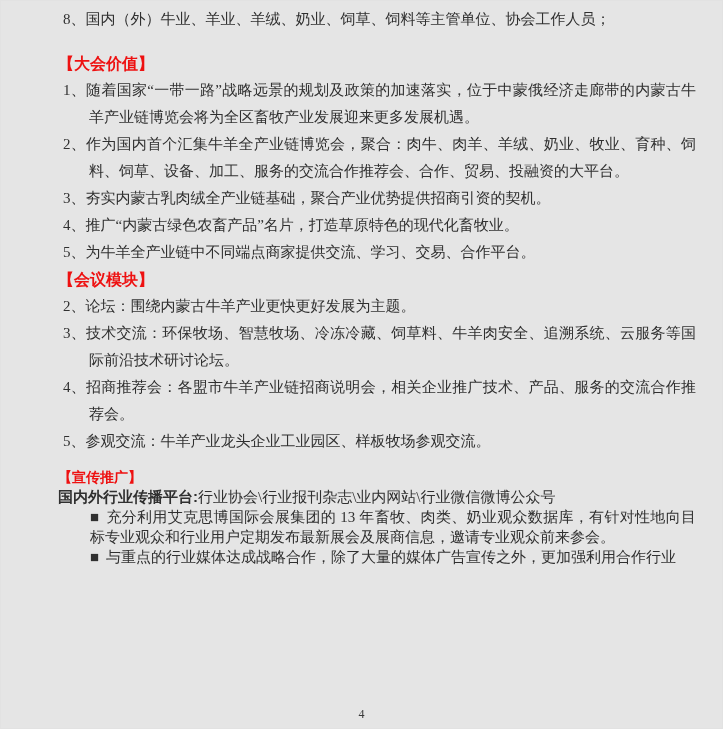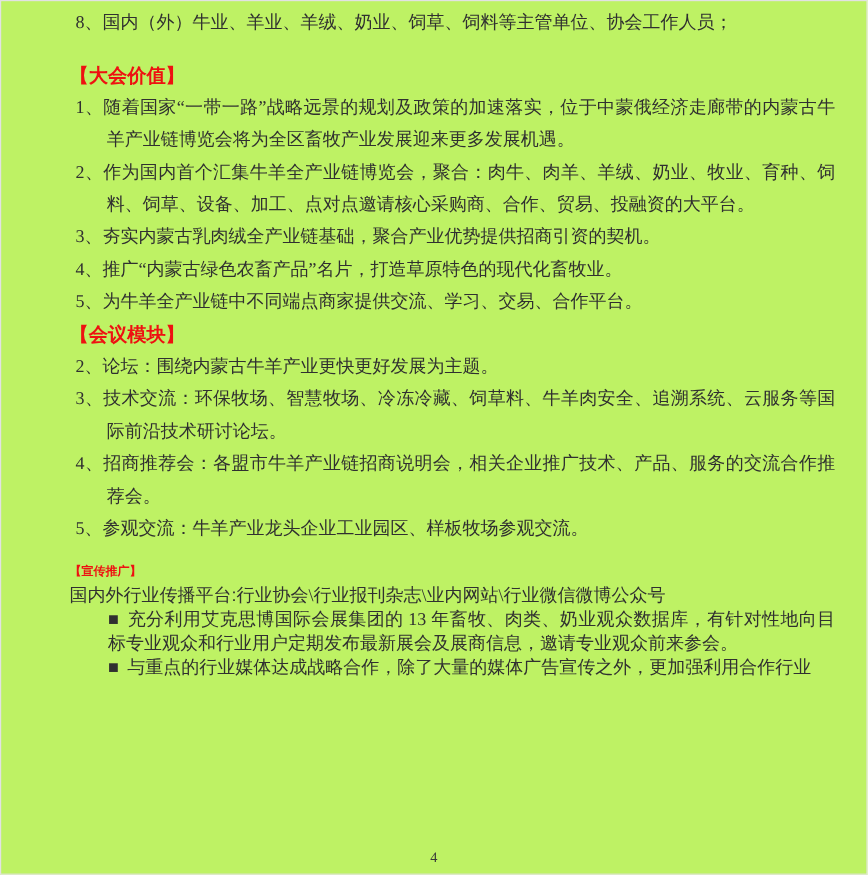--- a/index.html
+++ b/index.html
@@ -1,43 +1,43 @@
 <!DOCTYPE html>
 <html lang="zh"><head>
 <meta charset="utf-8">
 <style>
   :root{ --red:#ee1111; --ink:#303030; }
   html,body{margin:0;padding:0;background:#ffffff;}
   .page{
     width:723px;height:729px;box-sizing:border-box;position:relative;
-    background:#bef264;border:1px solid #e2e2e2;overflow:hidden;
+    background:#e5e5e5;border:1px solid #e2e2e2;overflow:hidden;
     font-family:"Liberation Serif","DejaVu Serif",serif;
     color:var(--ink);font-size:15px;
   }
   .content{padding:2px 26px 0 57px;}
   
   .num-item{
     margin-left:5px;padding-left:26px;text-indent:-26px;
     text-align:justify;line-height:27px;
   }
   .intro .num-item{line-height:33px;}
   .num-item .num{display:inline;}
   
   .sec-heading{
     color:var(--red);font-weight:bold;
     font-family:"Liberation Sans","DejaVu Sans",sans-serif;
     font-size:16px;line-height:27px;
   }
   .spacer-a{height:14px;}
   .spacer-b{height:12px;}
   
-  .promo .sec-heading{line-height:20px;font-size:10px;}
+  .promo .sec-heading{line-height:20px;font-size:14px;}
   .promo-lead{line-height:20px;}
   .promo-lead .label{
-    font-weight:normal;
+    font-weight:bold;
     font-family:"Liberation Sans","DejaVu Sans",sans-serif;
   }
   .bullet{line-height:20px;text-align:justify;margin-left:32px;}
   .bullet .marker{margin-right:7px;}
   .page-num{
     position:absolute;left:0;right:0;bottom:6px;
     text-align:center;font-size:12px;color:#3a3a3a;
   }
 </style>
 </head>
@@ -48,21 +48,21 @@
 
     <div class="intro">
         <div class="num-item"><span class="num">8、</span><span>国内（外）牛业、羊业、羊绒、奶业、饲草、饲料等主管单位、协会工作人员；</span></div>
       </div>
 
     <div class="spacer-a"></div>
 
     <div>
         <div class="sec-heading">【大会价值】</div>
         <div class="num-item"><span class="num">1、</span><span>随着国家“一带一路”战略远景的规划及政策的加速落实，位于中蒙俄经济走廊带的内蒙古牛羊产业链博览会将为全区畜牧产业发展迎来更多发展机遇。</span></div>
-        <div class="num-item"><span class="num">2、</span><span>作为国内首个汇集牛羊全产业链博览会，聚合：肉牛、肉羊、羊绒、奶业、牧业、育种、饲料、饲草、设备、加工、点对点邀请核心采购商、合作、贸易、投融资的大平台。</span></div>
+        <div class="num-item"><span class="num">2、</span><span>作为国内首个汇集牛羊全产业链博览会，聚合：肉牛、肉羊、羊绒、奶业、牧业、育种、饲料、饲草、设备、加工、服务的交流合作推荐会、合作、贸易、投融资的大平台。</span></div>
         <div class="num-item"><span class="num">3、</span><span>夯实内蒙古乳肉绒全产业链基础，聚合产业优势提供招商引资的契机。</span></div>
         <div class="num-item"><span class="num">4、</span><span>推广“内蒙古绿色农畜产品”名片，打造草原特色的现代化畜牧业。</span></div>
         <div class="num-item"><span class="num">5、</span><span>为牛羊全产业链中不同端点商家提供交流、学习、交易、合作平台。</span></div>
         <div class="sec-heading">【会议模块】</div>
         <div class="num-item"><span class="num">2、</span><span>论坛：围绕内蒙古牛羊产业更快更好发展为主题。</span></div>
         <div class="num-item"><span class="num">3、</span><span>技术交流：环保牧场、智慧牧场、冷冻冷藏、饲草料、牛羊肉安全、追溯系统、云服务等国际前沿技术研讨论坛。</span></div>
         <div class="num-item"><span class="num">4、</span><span>招商推荐会：各盟市牛羊产业链招商说明会，相关企业推广技术、产品、服务的交流合作推荐会。</span></div>
         <div class="num-item"><span class="num">5、</span><span>参观交流：牛羊产业龙头企业工业园区、样板牧场参观交流。</span></div>
       </div>
 

